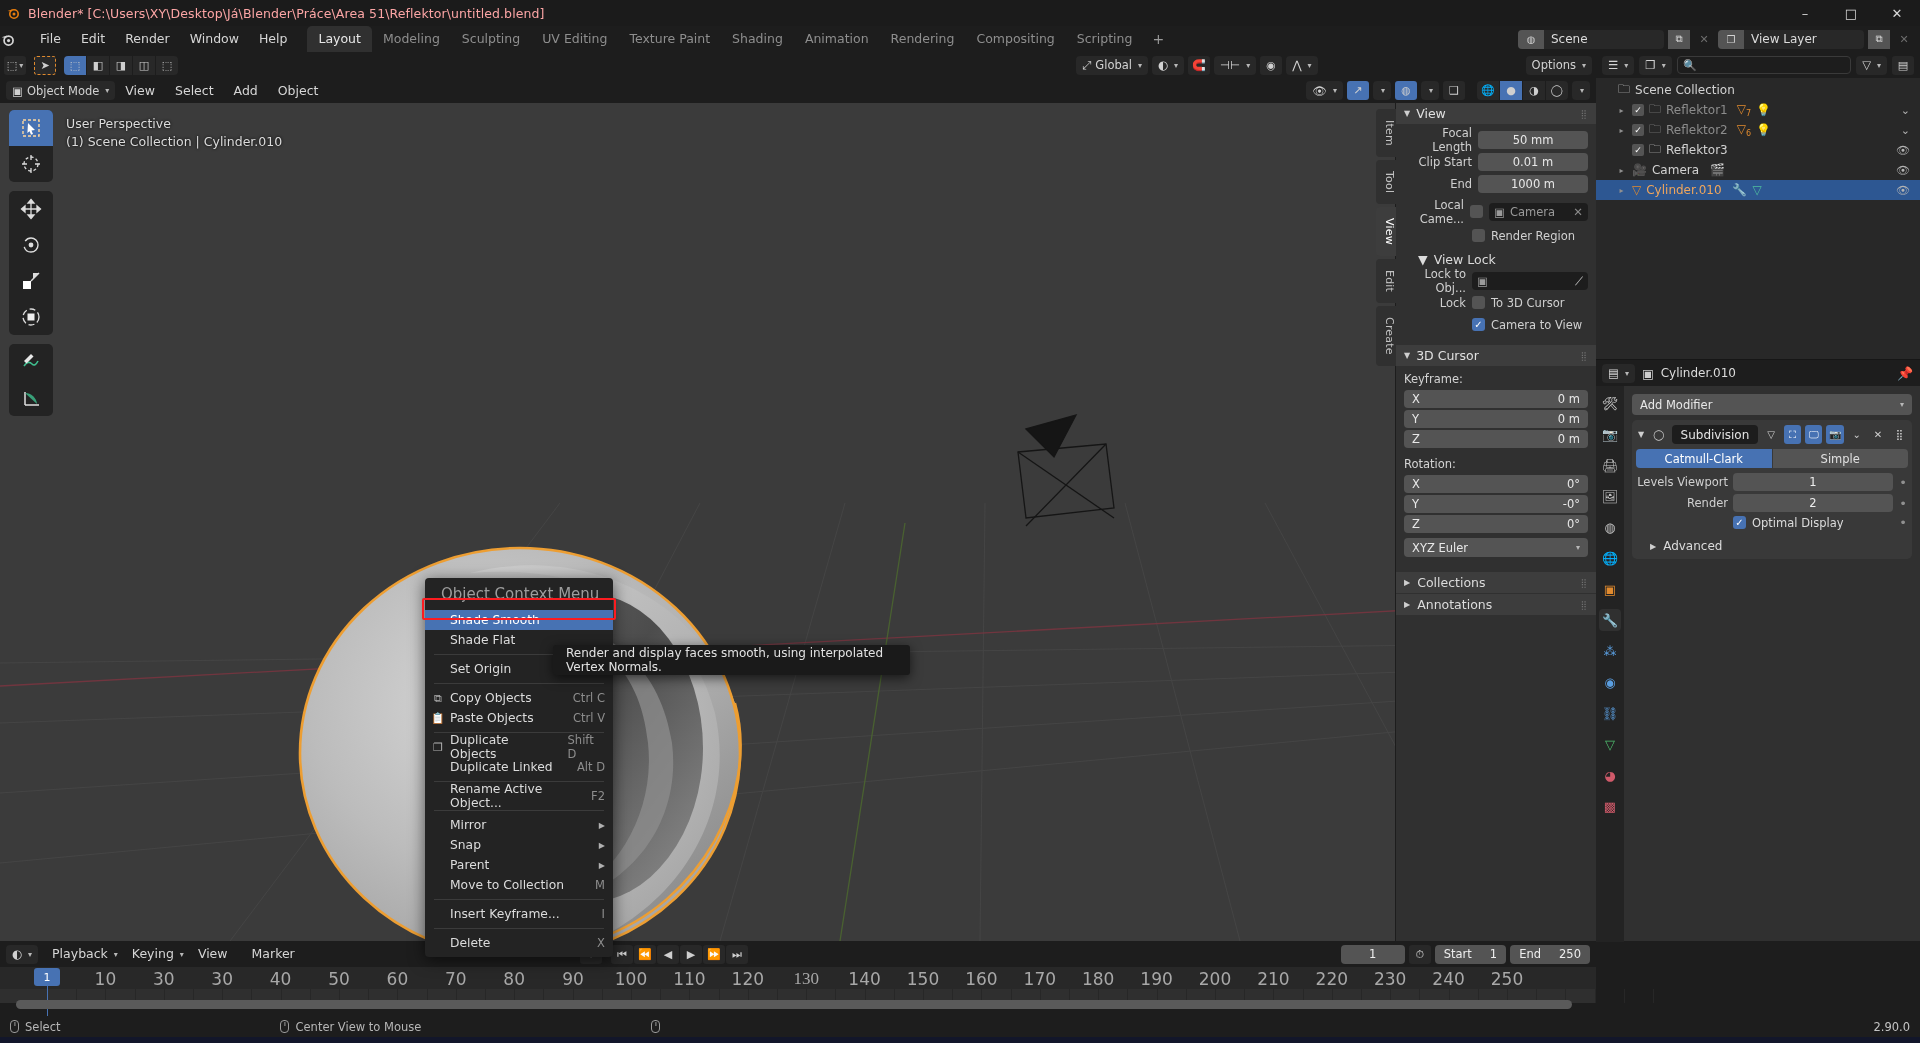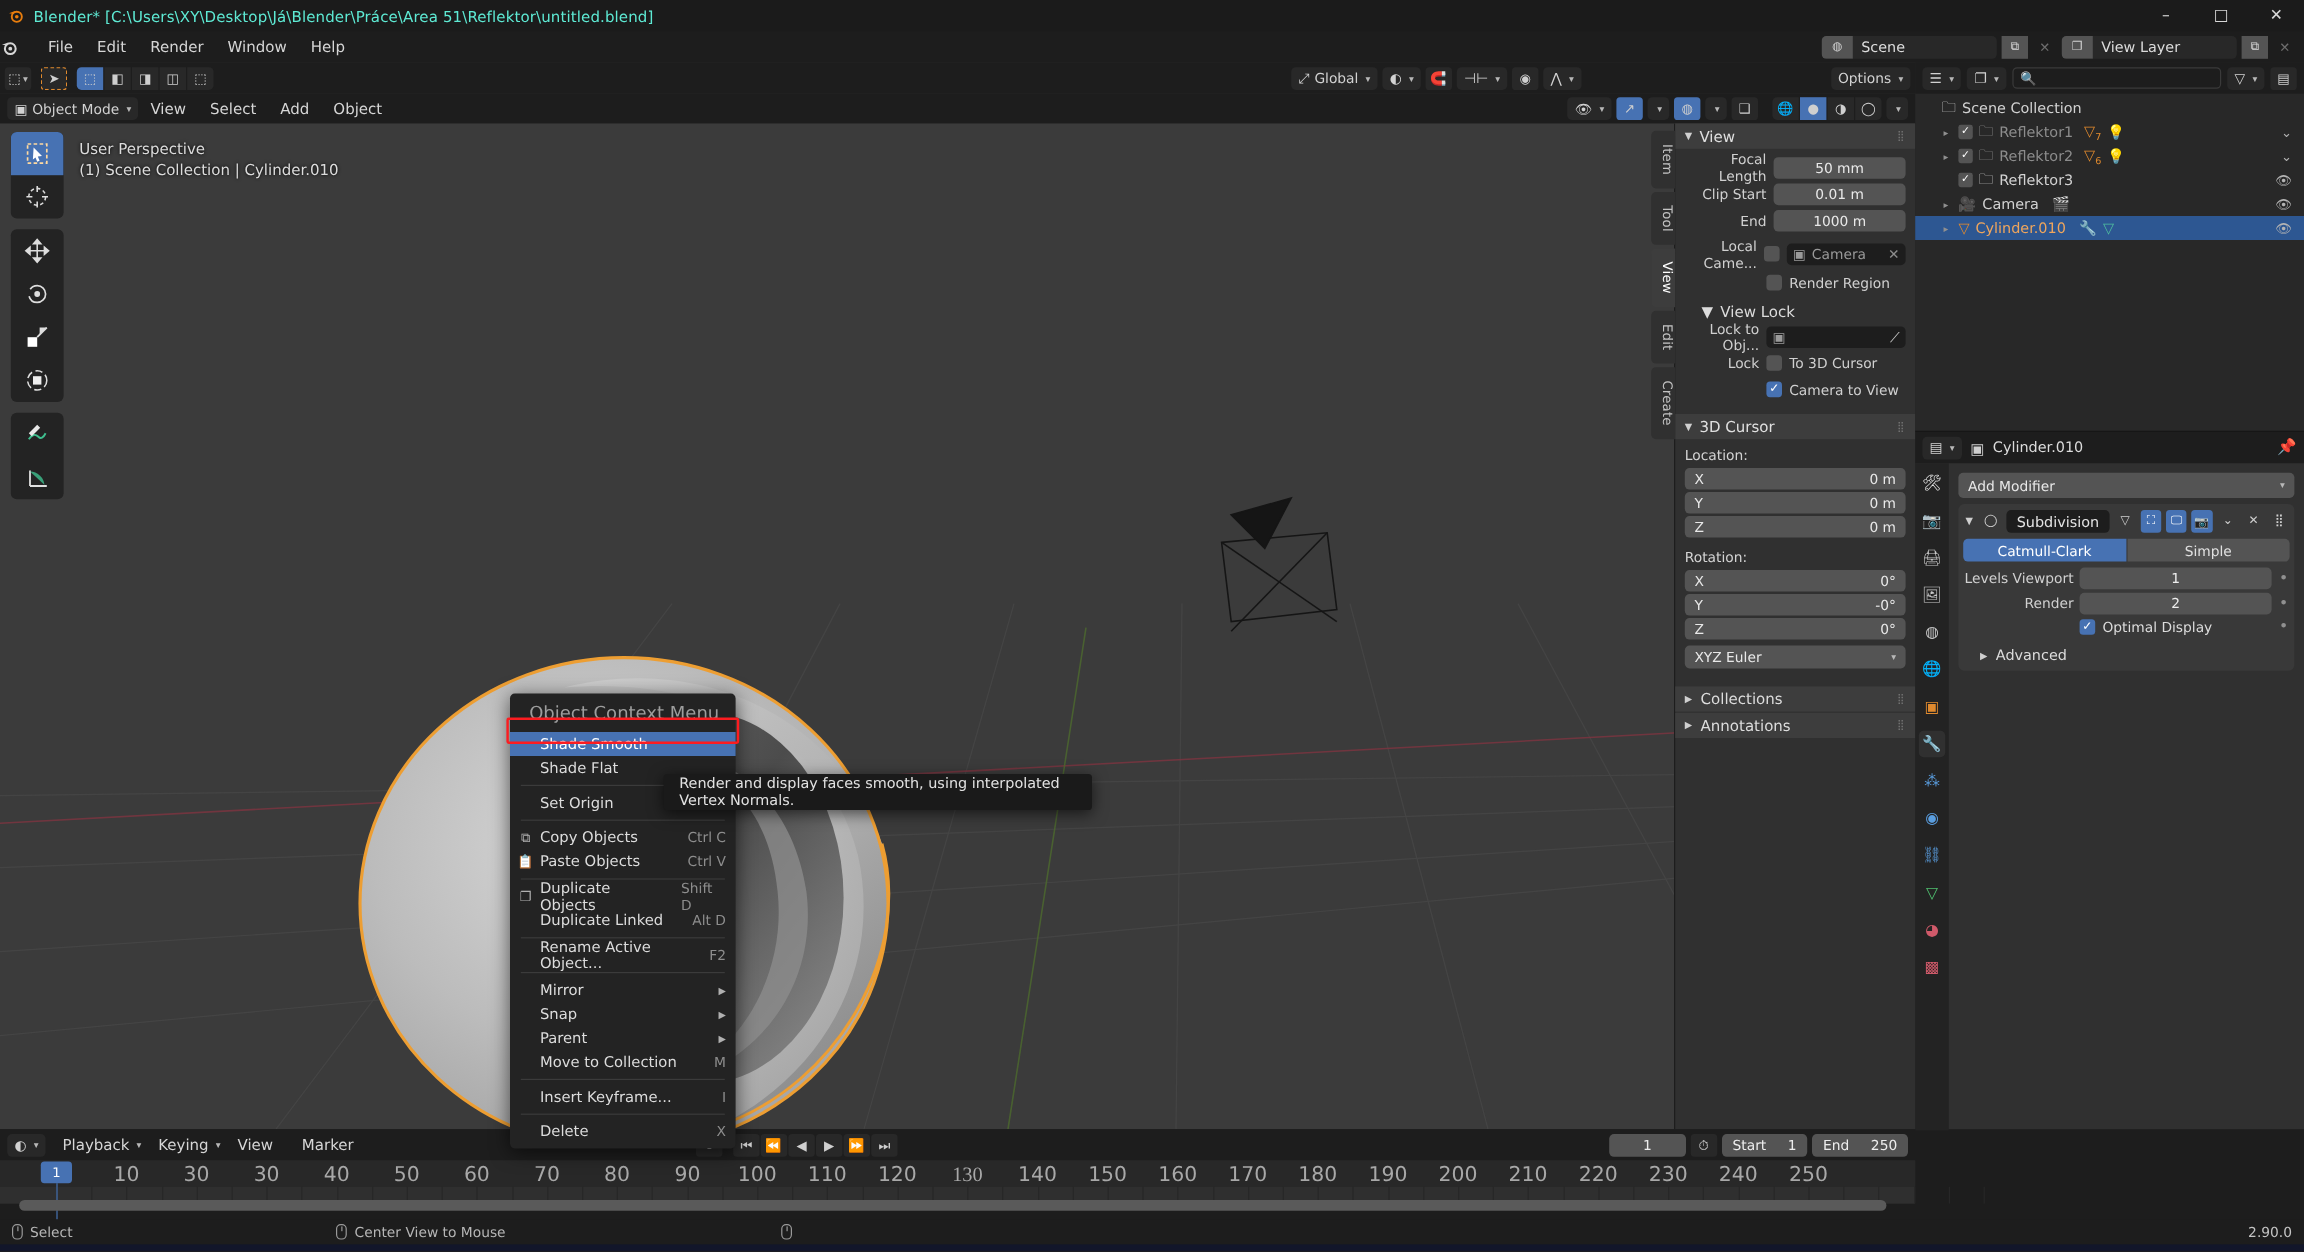--- a/index.html
+++ b/index.html
@@ -5,21 +5,21 @@
   * { box-sizing: border-box; margin:0; padding:0; }
   html,body { width:1920px; height:1043px; overflow:hidden; background:#1d1d1d;
     font-family:"DejaVu Sans","Liberation Sans",sans-serif; }
   body { position:relative; font-size:12.5px; color:#e5e5e5; }
 
   
   #titlebar { position:absolute; left:0; top:0; width:1920px; height:26px;
     background:#1b1b1b; display:flex; align-items:center; }
   #titlebar .tb-icon { width:26px; height:26px; display:flex; align-items:center;
     justify-content:center; color:#e87d0d; font-size:13px; }
-  #titlebar .tb-title { font-size:12.5px; color:#5eead4; padding-left:2px;
+  #titlebar .tb-title { font-size:12.5px; color:#fca5a5; padding-left:2px;
     letter-spacing:.1px; white-space:nowrap; }
   #winbtns { position:absolute; right:0; top:0; height:26px; display:flex; }
   #winbtns div { width:46px; height:26px; display:flex; align-items:center;
     justify-content:center; color:#d8d8d8; font-size:13px; }
 
   
   #topbar { position:absolute; left:0; top:26px; width:1920px; height:26px;
     background:#1d1d1d; display:flex; align-items:center; }
   .blender-logo { width:30px; text-align:center; color:#e87d0d; font-size:13px; }
   .menu-item { padding:0 10px; line-height:26px; font-size:12.5px; color:#d6d6d6; }
@@ -254,20 +254,33 @@
         <circle cx="8" cy="8" r="4.2" fill="none" stroke="#d6d6d6" stroke-width="1.6"></circle>
         <circle cx="8" cy="8" r="1.5" fill="#d6d6d6"></circle>
         <path d="M1.5 5 L6.5 3.2 L5.6 5.6 Z" fill="#d6d6d6"></path>
       </svg>
   </div>
   <div class="menu-item">File</div>
   <div class="menu-item">Edit</div>
   <div class="menu-item">Render</div>
   <div class="menu-item">Window</div>
   <div class="menu-item">Help</div>
+  <div class="ws-tabs">
+    <div class="ws-tab active">Layout</div>
+    <div class="ws-tab">Modeling</div>
+    <div class="ws-tab">Sculpting</div>
+    <div class="ws-tab">UV Editing</div>
+    <div class="ws-tab">Texture Paint</div>
+    <div class="ws-tab">Shading</div>
+    <div class="ws-tab">Animation</div>
+    <div class="ws-tab">Rendering</div>
+    <div class="ws-tab">Compositing</div>
+    <div class="ws-tab">Scripting</div>
+    <div class="ws-plus">+</div>
+  </div>
   <div id="scene-block">
     <div class="id-field">
       <div class="id-icon">◍</div>
       <div class="id-name">Scene</div>
     </div>
     <div class="id-btn">⧉</div>
     <div class="id-x">✕</div>
     <div class="id-field">
       <div class="id-icon">❐</div>
       <div class="id-name">View Layer</div>
@@ -561,21 +574,21 @@
         <div class="lbl" style="text-align:left">Camera to View</div>
       </div>
     </div>
 
     <div class="np-header">
       <span class="tri">▼</span>
       <span>3D Cursor</span>
       <span class="grip">⣿</span>
     </div>
     <div class="np-body">
-      <div style="font-size:11.5px;color:#d4d4d4;margin-bottom:4px">Location:</div>
+      <div style="font-size:11.5px;color:#d4d4d4;margin-bottom:4px">Keyframe:</div>
       <div class="val-field split" style="margin-bottom:2px">
         <span>X</span>
         <span>0 m</span>
       </div>
       <div class="val-field split" style="margin-bottom:2px">
         <span>Y</span>
         <span>0 m</span>
       </div>
       <div class="val-field split">
         <span>Z</span>

